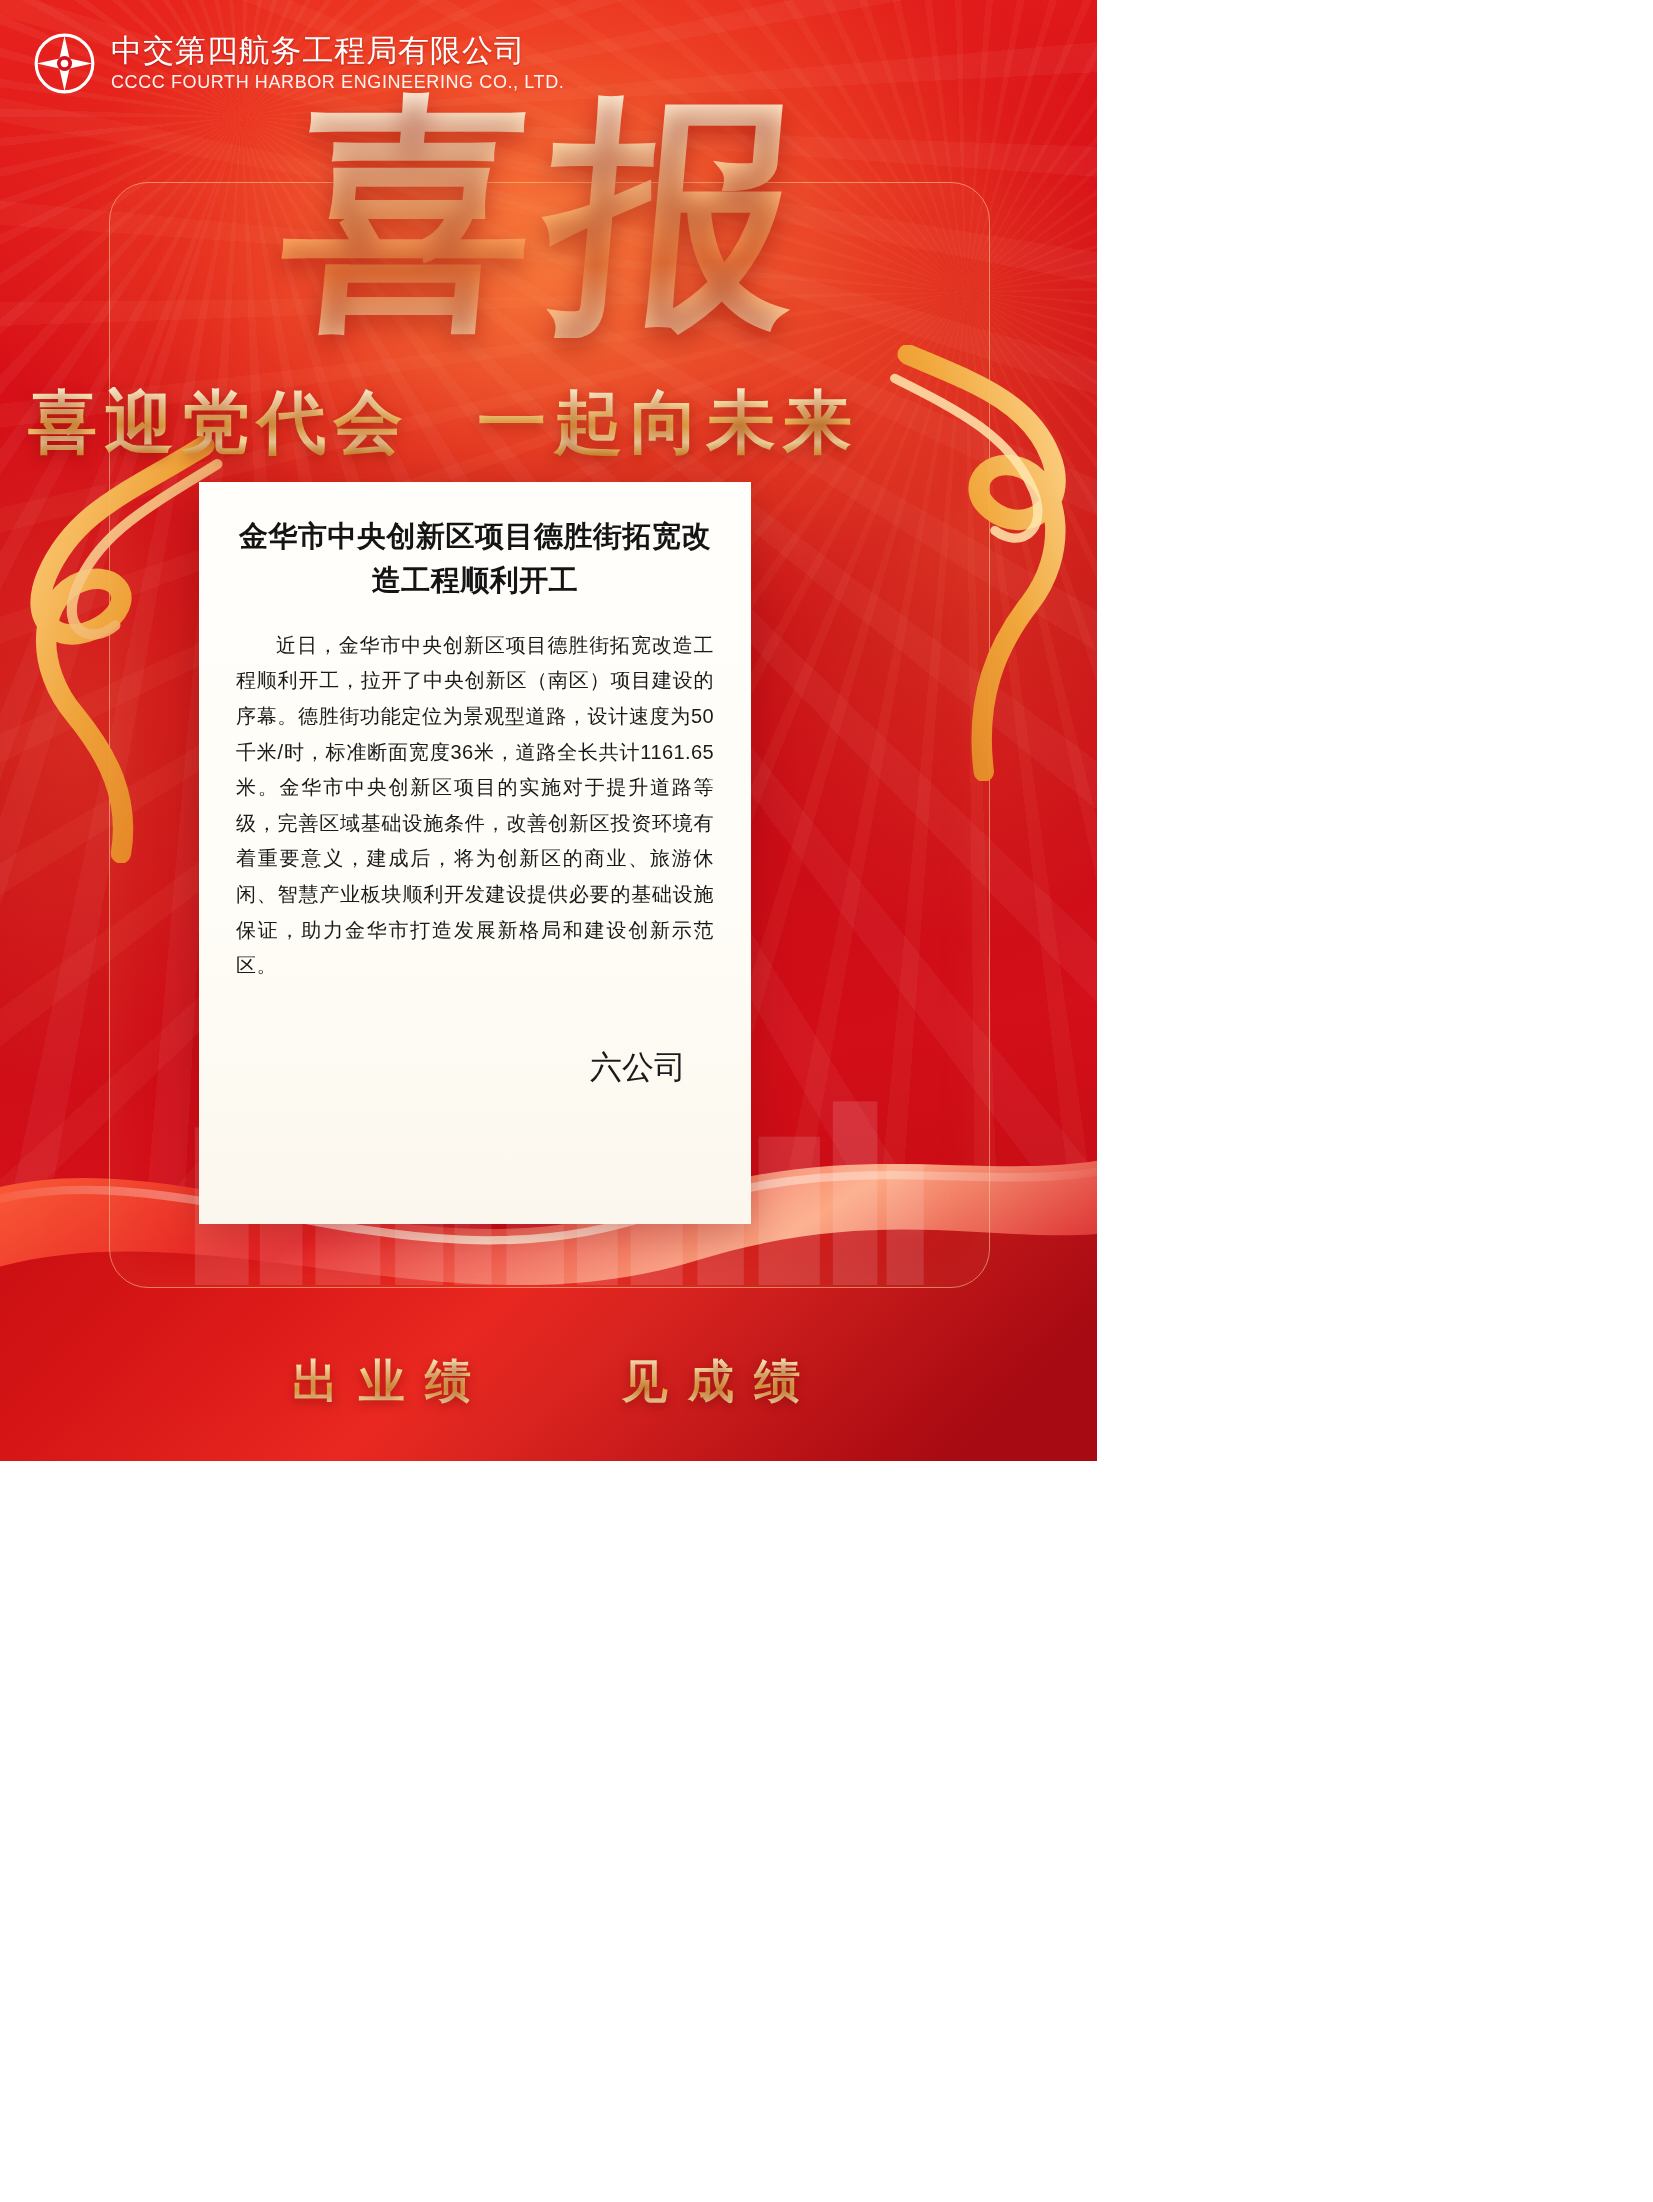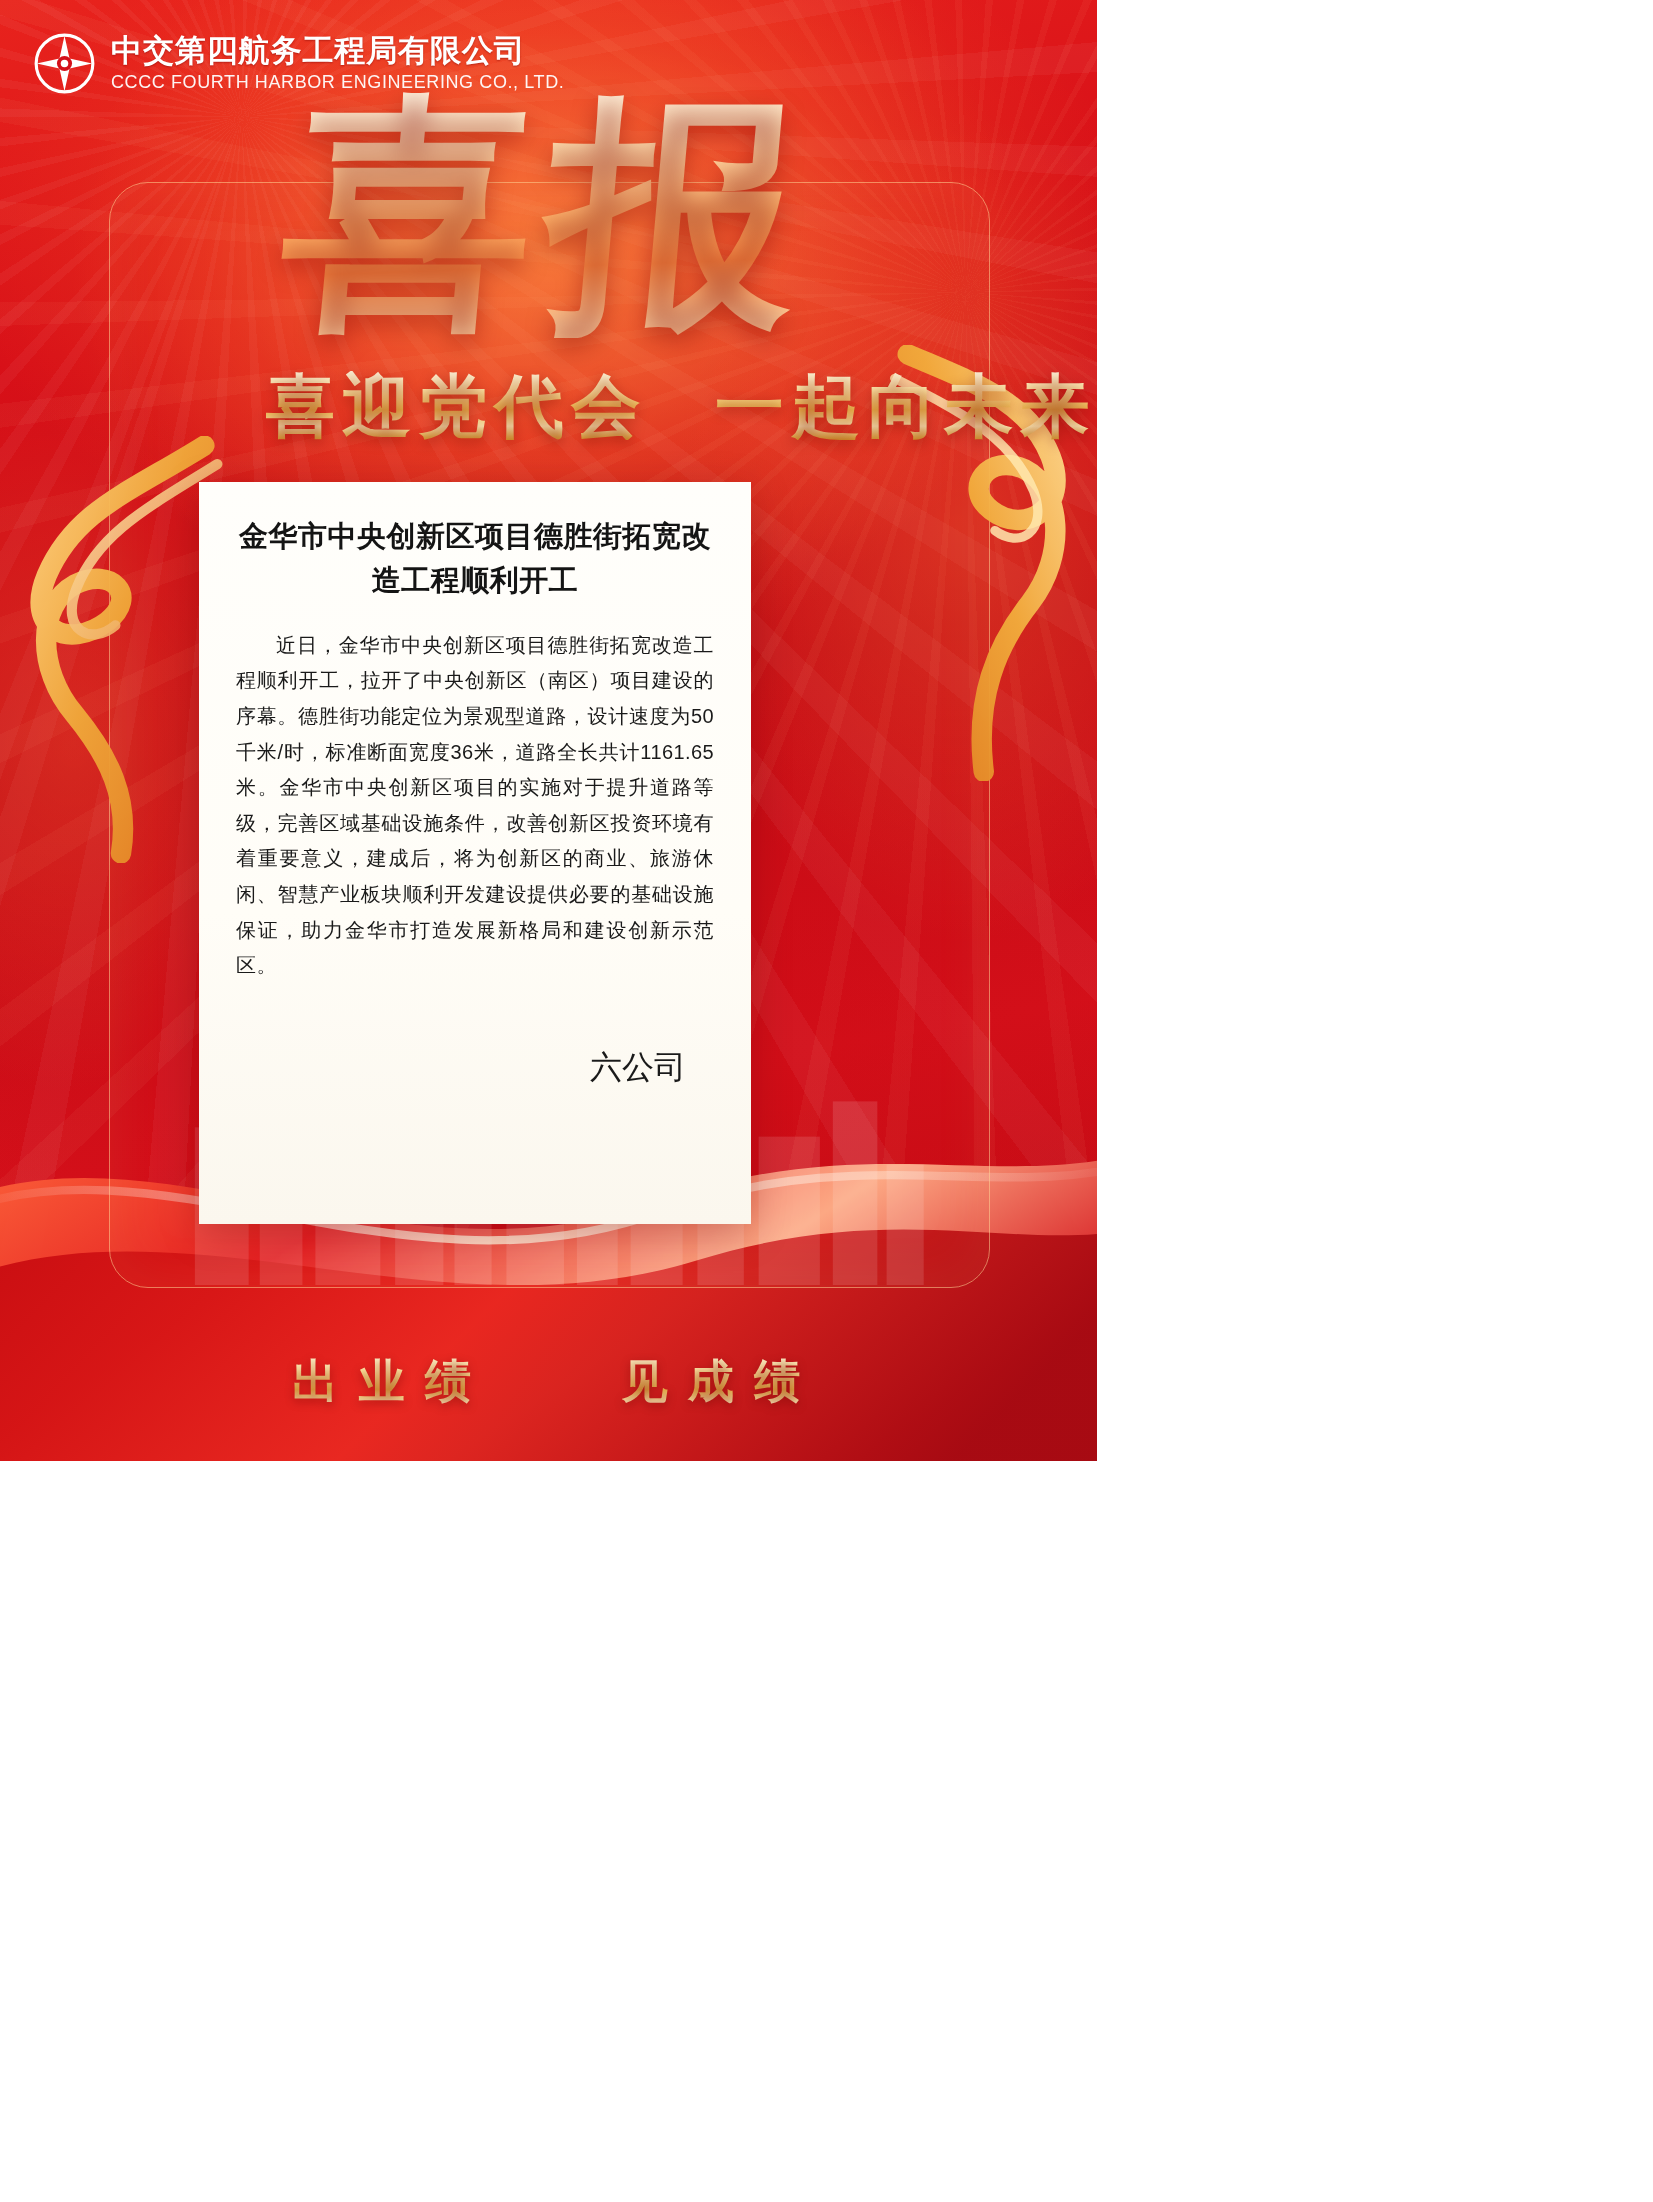--- a/index.html
+++ b/index.html
@@ -88,21 +88,21 @@
     display: flex;
     align-items: center;
     gap: 15px;
     z-index: 12;
   }
   .logo-mark { width: 63px; height: 63px; flex: 0 0 auto; }
   .logo-text { display: flex; flex-direction: column; justify-content: center; }
   .logo-cn {
     color: #ffffff;
     font-size: 31px;
-    font-weight: bold;
+    font-weight: normal;
     letter-spacing: 0.9px;
     line-height: 1.14;
     white-space: nowrap;
     text-shadow: 0 0.9px 1.9px rgba(120,0,0,0.45);
   }
   .logo-en {
     color: #ffffff;
     font-size: 18px;
     letter-spacing: 0.6px;
     line-height: 1.3;
@@ -148,24 +148,25 @@
     color: transparent;
     text-shadow: 0 9.3px 24px rgba(120,0,0,0.40);
     transform: skewX(-5deg);
   }
 
   
   .subhead {
     position: absolute;
     left: 0;
     right: 0;
-    top: 371px;
-    text-align: right;
+    top: 387px;
+    text-align: left;
     z-index: 9;
     pointer-events: none;
+    padding-left: 28px;
   }
   .subhead .gold {
     display: inline-block;
     font-family: "DejaVu Serif", "Liberation Serif", serif;
     font-size: 69px;
     font-weight: bold;
     letter-spacing: 7.4px;
     line-height: 1;
     background: linear-gradient(180deg, #fff6d6 0%, #ffe9a6 24%, #f6c košt 0%, #f3c košt 0%, #edb54a 58%, #ffe9a8 78%, #d79a2e 100%);
     background: linear-gradient(180deg, #fff7dc 0%, #ffe9a8 26%, #eeb94e 56%, #ffeeb5 80%, #d79a2e 100%);

